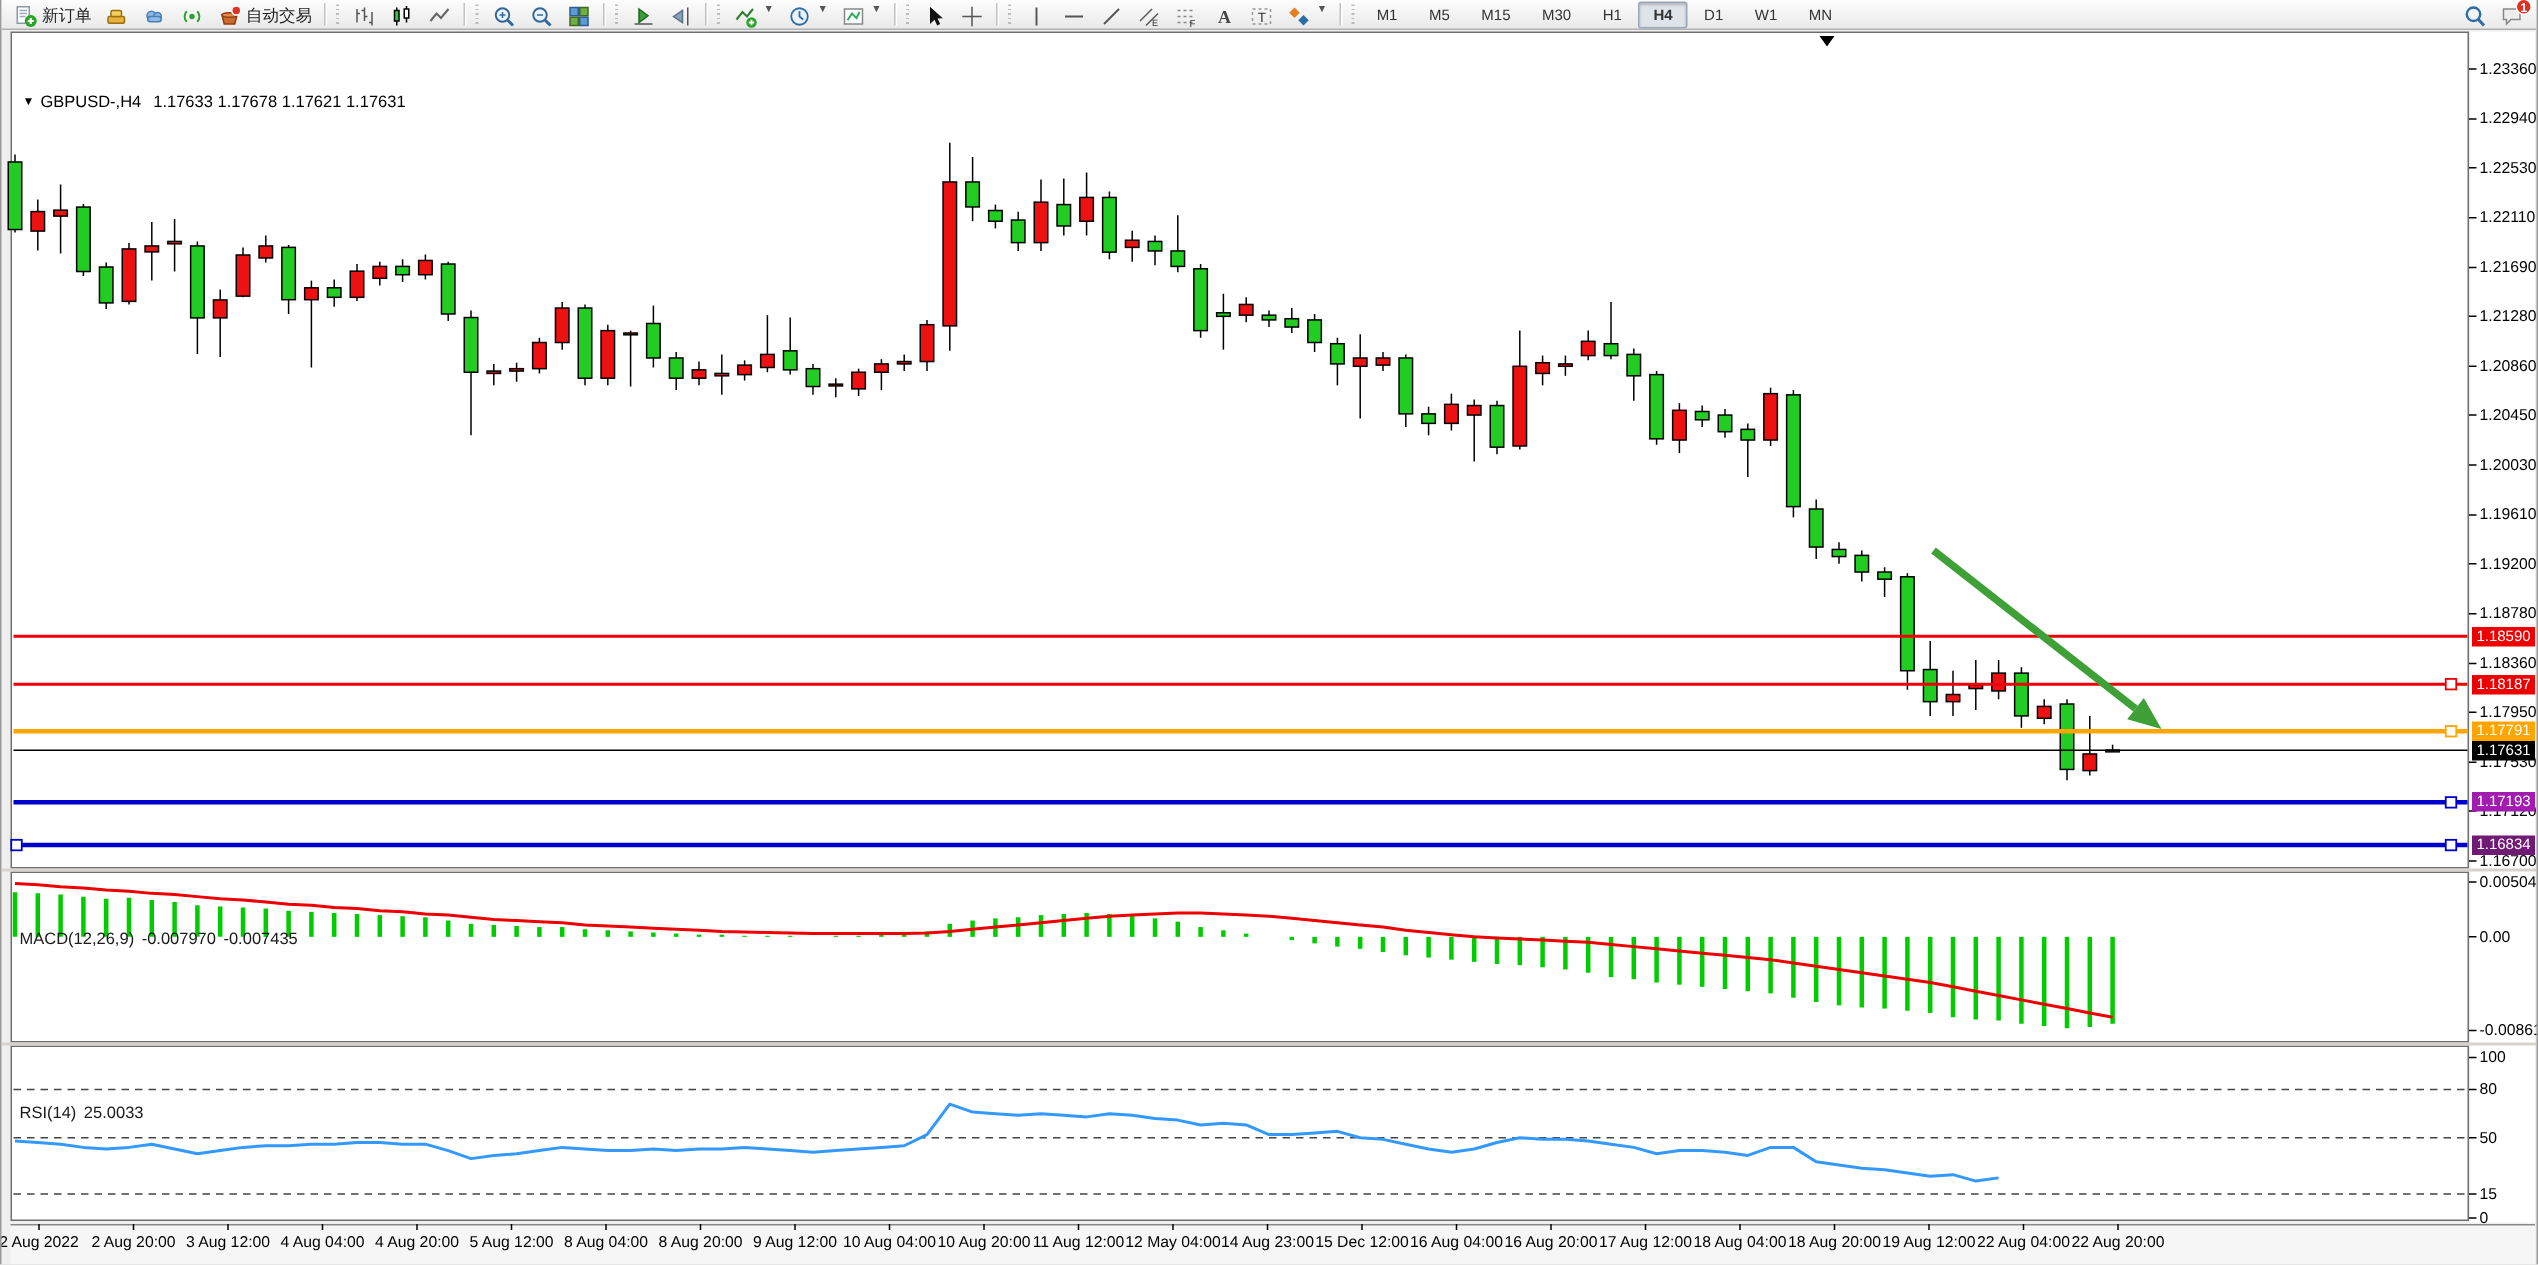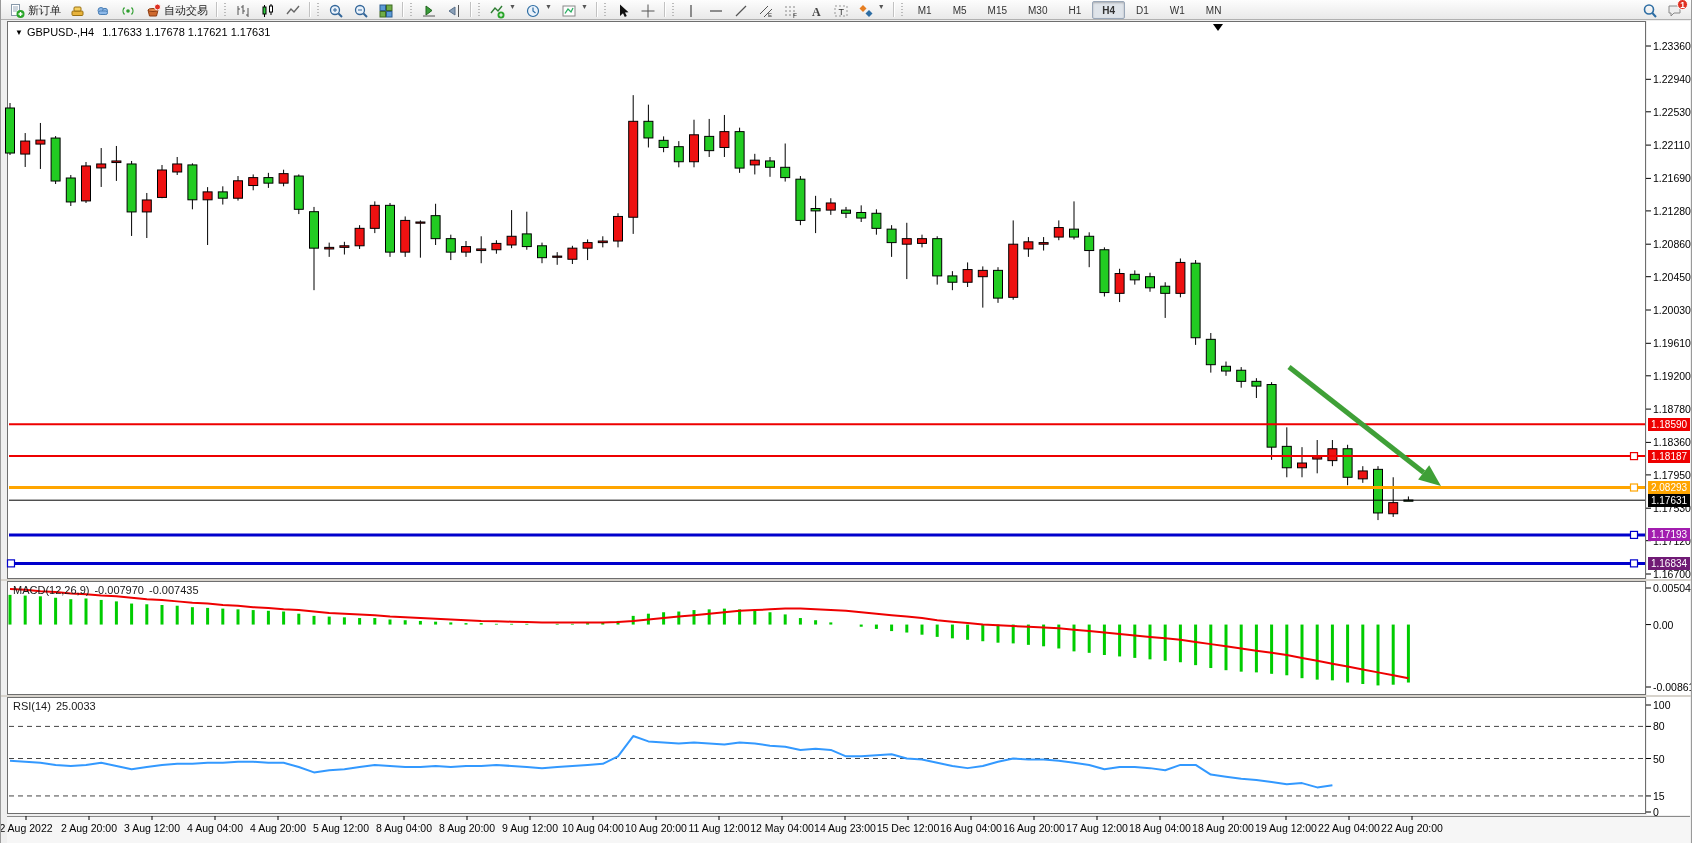--- a/index.html
+++ b/index.html
@@ -36,21 +36,21 @@
   .panel { position:absolute; background:#fff; border:1px solid #6e6e6e; }
   #p-main { left:6px; top:21px; width:1639px; height:558px; }
   #p-macd { left:6px; top:581px; width:1639px; height:114px; }
   #p-rsi  { left:6px; top:697px; width:1639px; height:117px; }
   #p-axis { position:absolute; left:1646px; top:21px; width:43px; height:794px; background:#fff; }
   #p-time { position:absolute; left:6px; top:816px; width:1683px; height:27px;
     background:#f6f6f6; border-top:1px solid #8a8a8a; }
   .divider { position:absolute; left:0; width:100%; height:2px; background:#d7d3cc; }
   #gfx { position:absolute; left:0; top:0; width:1692px; height:843px; pointer-events:none; }
   
-  .flt { position:absolute; font-size:11px; color:#000; white-space:nowrap; }
+  .flt { position:absolute; font-size:11px; color:#000; white-space:nowrap;margin-top:36px; }
   #chart-title { left:14px; top:26px; }
   #chart-title .tri { font-size:8px; position:relative; top:-1px; margin-right:4px; }
   #chart-title .sym { margin-right:8px; }
   #macd-label { left:12px; top:584px; font-size:11px; color:#1a1a1a; }
   #rsi-label  { left:12px; top:700px; font-size:11px; color:#1a1a1a; }
   #macd-label span, #rsi-label span { margin-right:5px; }
   .ticklbl { position:absolute; left:1652px; font-size:10.5px; color:#000; }
   .pricetag { position:absolute; left:1647px; width:42px; height:13px; color:#fff;
     font-size:10px; text-align:center; line-height:13px; }
   .timelbl { position:absolute; top:822px; font-size:10.5px; color:#000; transform:translateX(-50%); }
@@ -928,21 +928,21 @@
       <div class="ticklbl" style="top:582px">0.005046</div>
       <div class="ticklbl" style="top:618.5625411695821px">0.00</div>
       <div class="ticklbl" style="top:681px">-0.008617</div>
       <div class="ticklbl" style="top:699px">100</div>
       <div class="ticklbl" style="top:720.4px">80</div>
       <div class="ticklbl" style="top:752.5px">50</div>
       <div class="ticklbl" style="top:789.95px">15</div>
       <div class="ticklbl" style="top:806px">0</div>
       <div class="pricetag" style="top:417.6621621621628px;background:#ee0000">1.18590</div>
       <div class="pricetag" style="top:449.6117117117122px;background:#ee0000">1.18187</div>
-      <div class="pricetag" style="top:481.0063063063065px;background:#ffa500">2.08293</div>
+      <div class="pricetag" style="top:481.0063063063065px;background:#ffa500">1.17791</div>
       <div class="pricetag" style="top:493.69099099099157px;background:#000000">1.17631</div>
       <div class="pricetag" style="top:528.4153153153163px;background:#a21caf">1.17193</div>
       <div class="pricetag" style="top:556.8765765765775px;background:#701a75">1.16834</div>
       <div class="timelbl" style="left:25px">2 Aug 2022</div>
       <div class="timelbl" style="left:88px">2 Aug 20:00</div>
       <div class="timelbl" style="left:151px">3 Aug 12:00</div>
       <div class="timelbl" style="left:214px">4 Aug 04:00</div>
       <div class="timelbl" style="left:277px">4 Aug 20:00</div>
       <div class="timelbl" style="left:340px">5 Aug 12:00</div>
       <div class="timelbl" style="left:403px">8 Aug 04:00</div>

